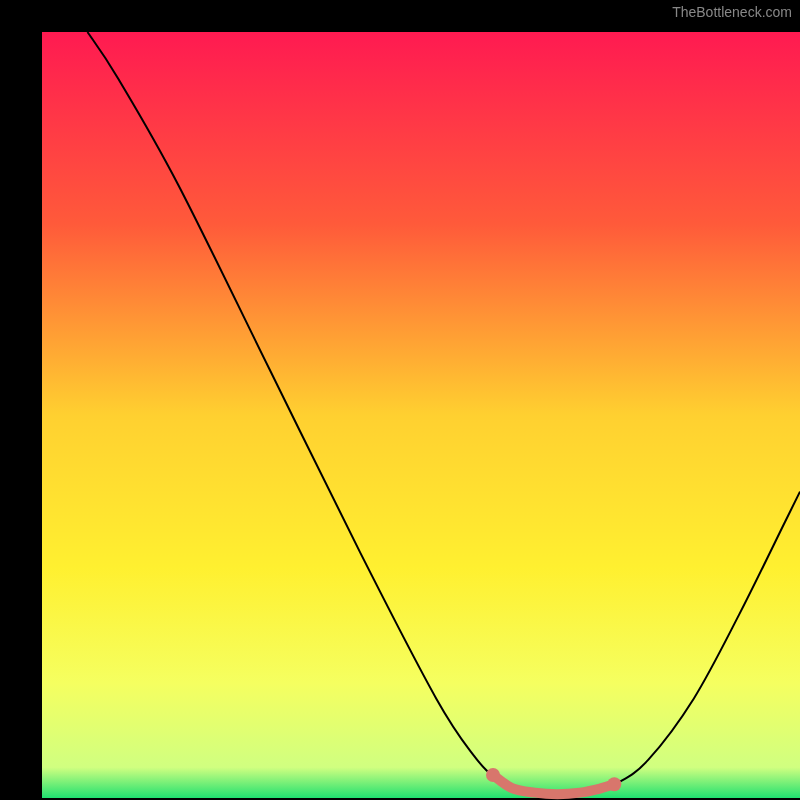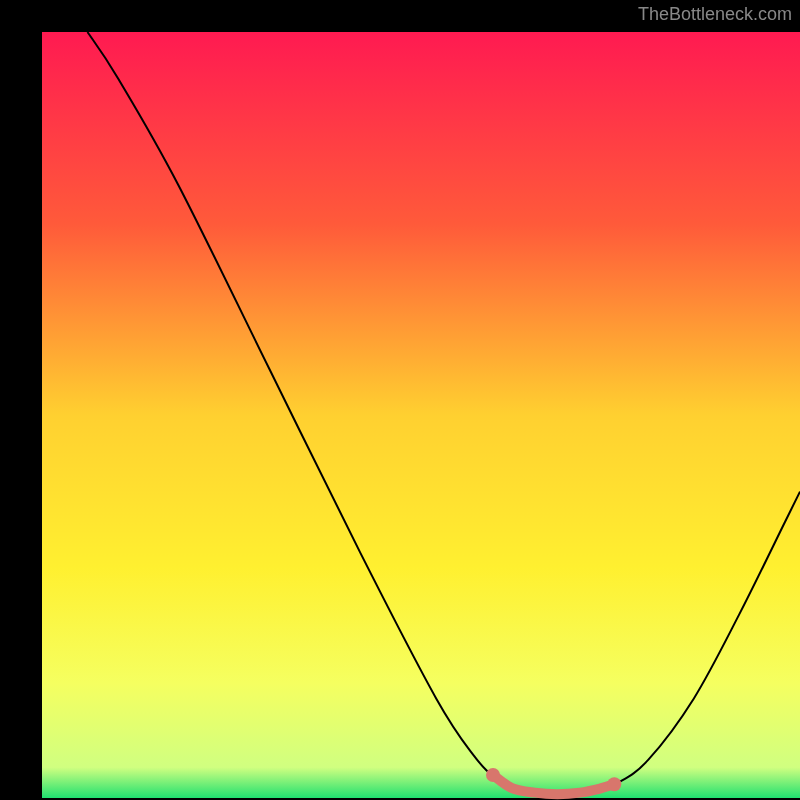--- a/index.html
+++ b/index.html
@@ -1,18 +1,18 @@
 <!DOCTYPE html>
 <html><head>
 <meta charset="utf-8">
 <style>
   * { margin: 0; padding: 0; box-sizing: border-box; }
   body { width: 800px; height: 800px; background: #000; position: relative; font-family: Arial, sans-serif; }
   .chart-container { position: absolute; width: 800px; height: 800px; }
-  .watermark { position: absolute; top: 4px; right: 8px; color: #888; font-size: 18px; font-weight: 500; z-index: 10; margin-left: 20px; }
+  .watermark { position: absolute; top: 4px; right: 8px; color: #888; font-size: 14px; font-weight: 500; z-index: 10; margin-left: 20px; }
   svg { display: block; }
 </style>
 </head>
 <body>
 
 <div class="chart-container">
   <svg id="chart-svg" width="800" height="800" viewBox="0 0 800 800">
     <defs>
       <linearGradient id="bg-grad" x1="0" y1="0" x2="0" y2="1">
           <stop offset="0%" stop-color="#ff1a51"></stop>

